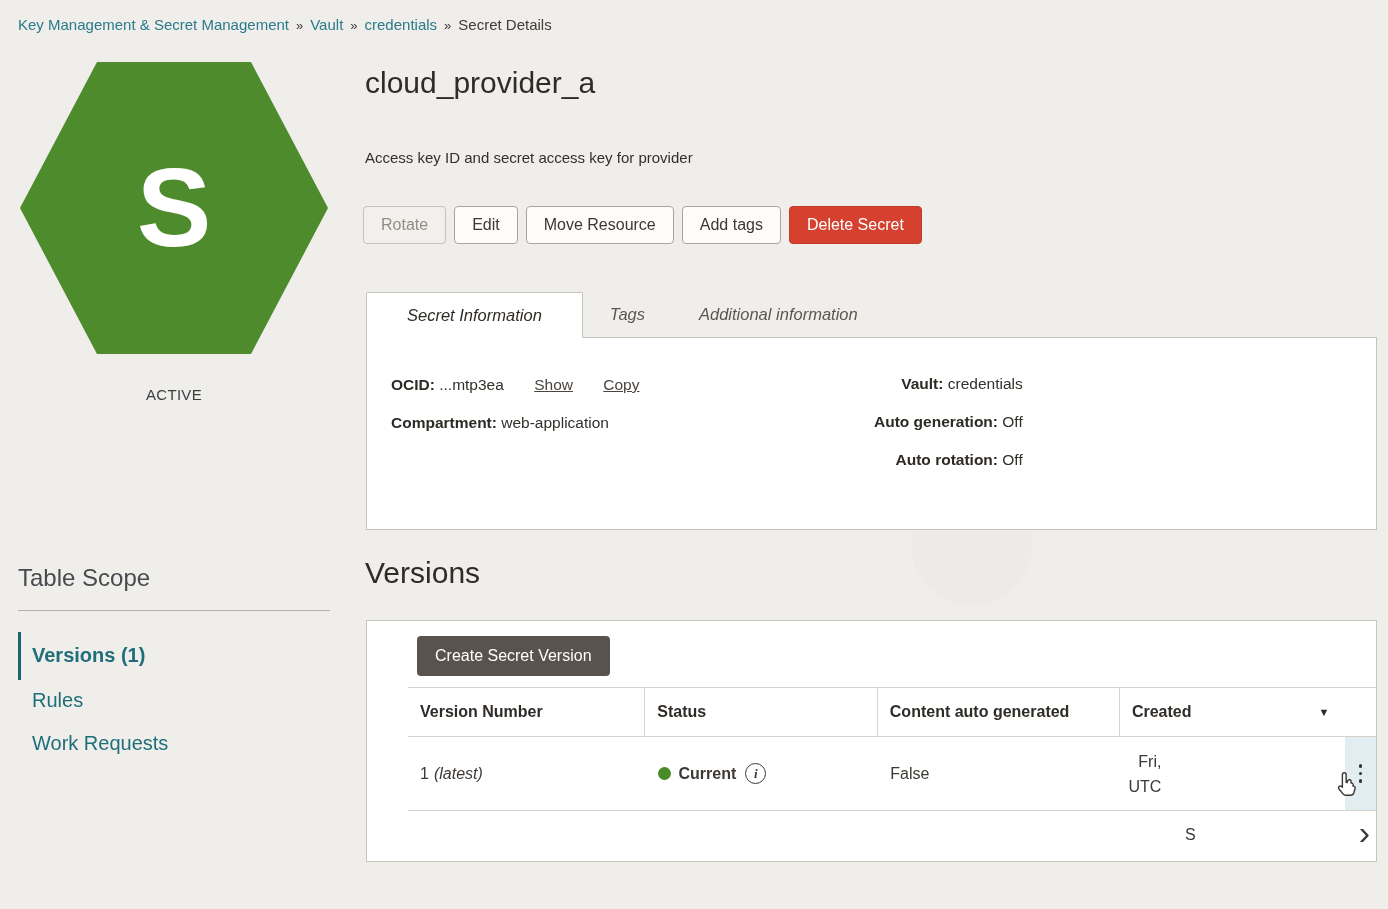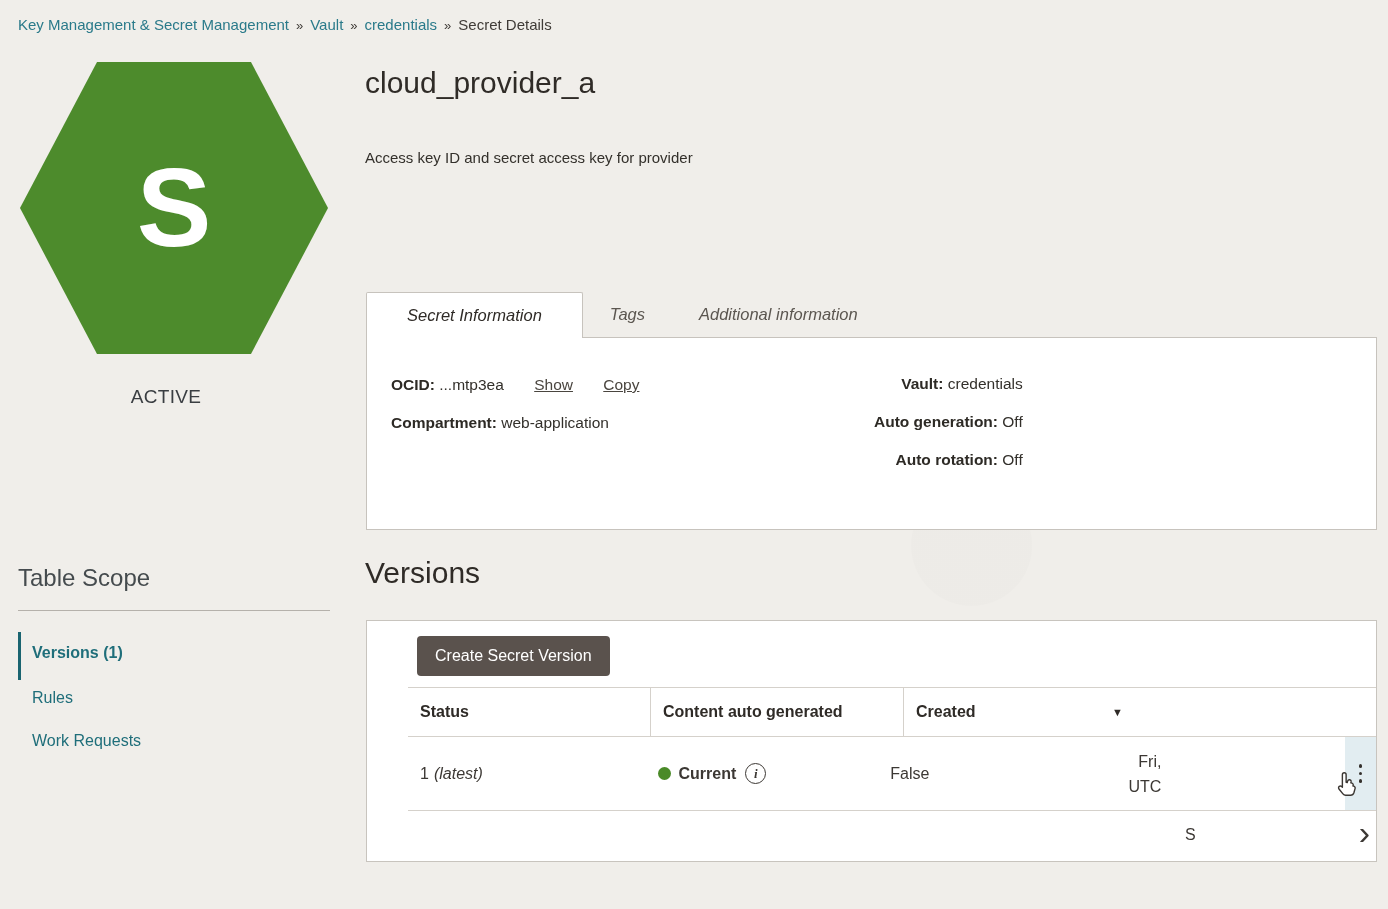--- a/index.html
+++ b/index.html
@@ -23,22 +23,22 @@
   .crumb-sep { color:#3f3b37; font-size:13px; margin:0 7px; }
   .crumb-current { color:#3f3b37; }
   
   .hex-wrap { position:absolute; left:20px; top:62px; width:308px; height:292px; }
   .hex-wrap svg { position:absolute; left:0; top:0; }
   .hex-letter {
     position:absolute; left:0; top:0; width:308px; height:292px;
     display:flex; align-items:center; justify-content:center;
     color:#ffffff; font-size:112px; font-weight:bold; line-height:1;
   }
-  .status-label { position:absolute; left:12px; top:386px; width:308px; text-align:center;
-    font-size:19px; color:#3a3e42; letter-spacing:0.3px; }
+  .status-label { position:absolute; left:20px; top:386px; width:308px; text-align:center;
+    font-size:15px; color:#3a3e42; letter-spacing:0.3px; }
   
   .page-title { position:absolute; left:365px; top:66px; font-size:30px; font-weight:400; color:#2f2b27; }
   .page-desc  { position:absolute; left:365px; top:149px; font-size:15px; color:#33302b; }
   .actions { position:absolute; left:363px; top:206px; display:flex; gap:8px; }
   .btn {
     font-family:inherit; font-size:16px; padding:9px 17px; border-radius:4px;
     background:#fdfcfb; border:1px solid #a9a59e; color:#3c3834; cursor:pointer;
   }
   .btn-disabled { background:#f2f0ec; border-color:#c6c2bb; color:#928d86; cursor:default; }
   .btn-danger { background:#d5402f; border-color:#c23a2b; color:#fff; }
@@ -56,21 +56,21 @@
   }
   .info-col-left  { position:absolute; left:24px;  top:38px; }
   .info-col-right { position:absolute; left:507px; top:37px;text-align:right; }
   .info-line { font-size:15.5px; margin-bottom:20px; color:#33302b; }
   .info-line b { color:#2d2a25; }
   .inline-link { color:#4a453f; text-decoration:underline; margin-left:26px; cursor:pointer; }
   
   .side-heading { position:absolute; left:18px; top:564px; font-size:24px; font-weight:400; color:#454b4e; }
   .side-divider { position:absolute; left:18px; top:610px; width:312px; height:1px; background:#b5b1ab; }
   .side-active-bar { position:absolute; left:18px; top:632px; width:3px; height:48px; background:#1a6470; }
-  .side-item { position:absolute; left:32px; font-size:16px; color:#1f6e7a; cursor:pointer; }
+  .side-item { position:absolute; left:32px; font-size:20px; color:#1f6e7a; cursor:pointer; }
   .side-item-active { font-weight:bold; }
   
   .versions-heading { position:absolute; left:365px; top:556px; font-size:30px; font-weight:400; color:#2f2b27; }
   .table-panel {
     position:absolute; left:366px; top:620px; width:1011px; height:242px;
     background:#fff; border:1px solid #c8c4be;padding-left:41px;
   }
   .table-toolbar { position:relative; height:66px; }
   .btn-create {
     position:absolute; left:9px; top:15px; font-family:inherit; font-size:16px;
@@ -129,20 +129,27 @@
     <svg width="308" height="292" viewBox="0 0 308 292">
       <polygon points="77,0 231,0 308,146 231,292 77,292 0,146" fill="#4d8b2c"></polygon>
     </svg>
     <div class="hex-letter">S</div>
   </div>
   <div class="status-label">ACTIVE</div>
 
   <h1 class="page-title">cloud_provider_a</h1>
   <div class="page-desc">Access key ID and secret access key for provider</div>
 
+  <div class="actions">
+    <button class="btn btn-disabled">Rotate</button>
+    <button class="btn">Edit</button>
+    <button class="btn">Move Resource</button>
+    <button class="btn">Add tags</button>
+    <button class="btn btn-danger">Delete Secret</button>
+  </div>
 
   <div class="tabbar">
     <div class="tab tab-active">Secret Information</div>
     <div class="tab">Tags</div>
     <div class="tab">Additional information</div>
   </div>
 
   <div class="info-panel">
     <div class="info-col-left">
       <div class="info-line">
@@ -179,20 +186,21 @@
   <a class="side-item" style="top:689px;">Rules</a>
   <a class="side-item" style="top:732px;">Work Requests</a>
 
   <h2 class="versions-heading">Versions</h2>
 
   <div class="table-panel">
     <div class="table-toolbar">
       <button class="btn-create">Create Secret Version</button>
     </div>
     <div class="thead">
+      <div class="th th-1 th-divider">Version Number</div>
       <div class="th th-2 th-divider">Status</div>
       <div class="th th-3 th-divider">Content auto generated</div>
       <div class="th th-4">
         <span>Created</span>
         <span class="sort-icon">▼</span>
       </div>
       <div class="th th-5"></div>
     </div>
     <div class="trow">
       <div class="td td-1">

